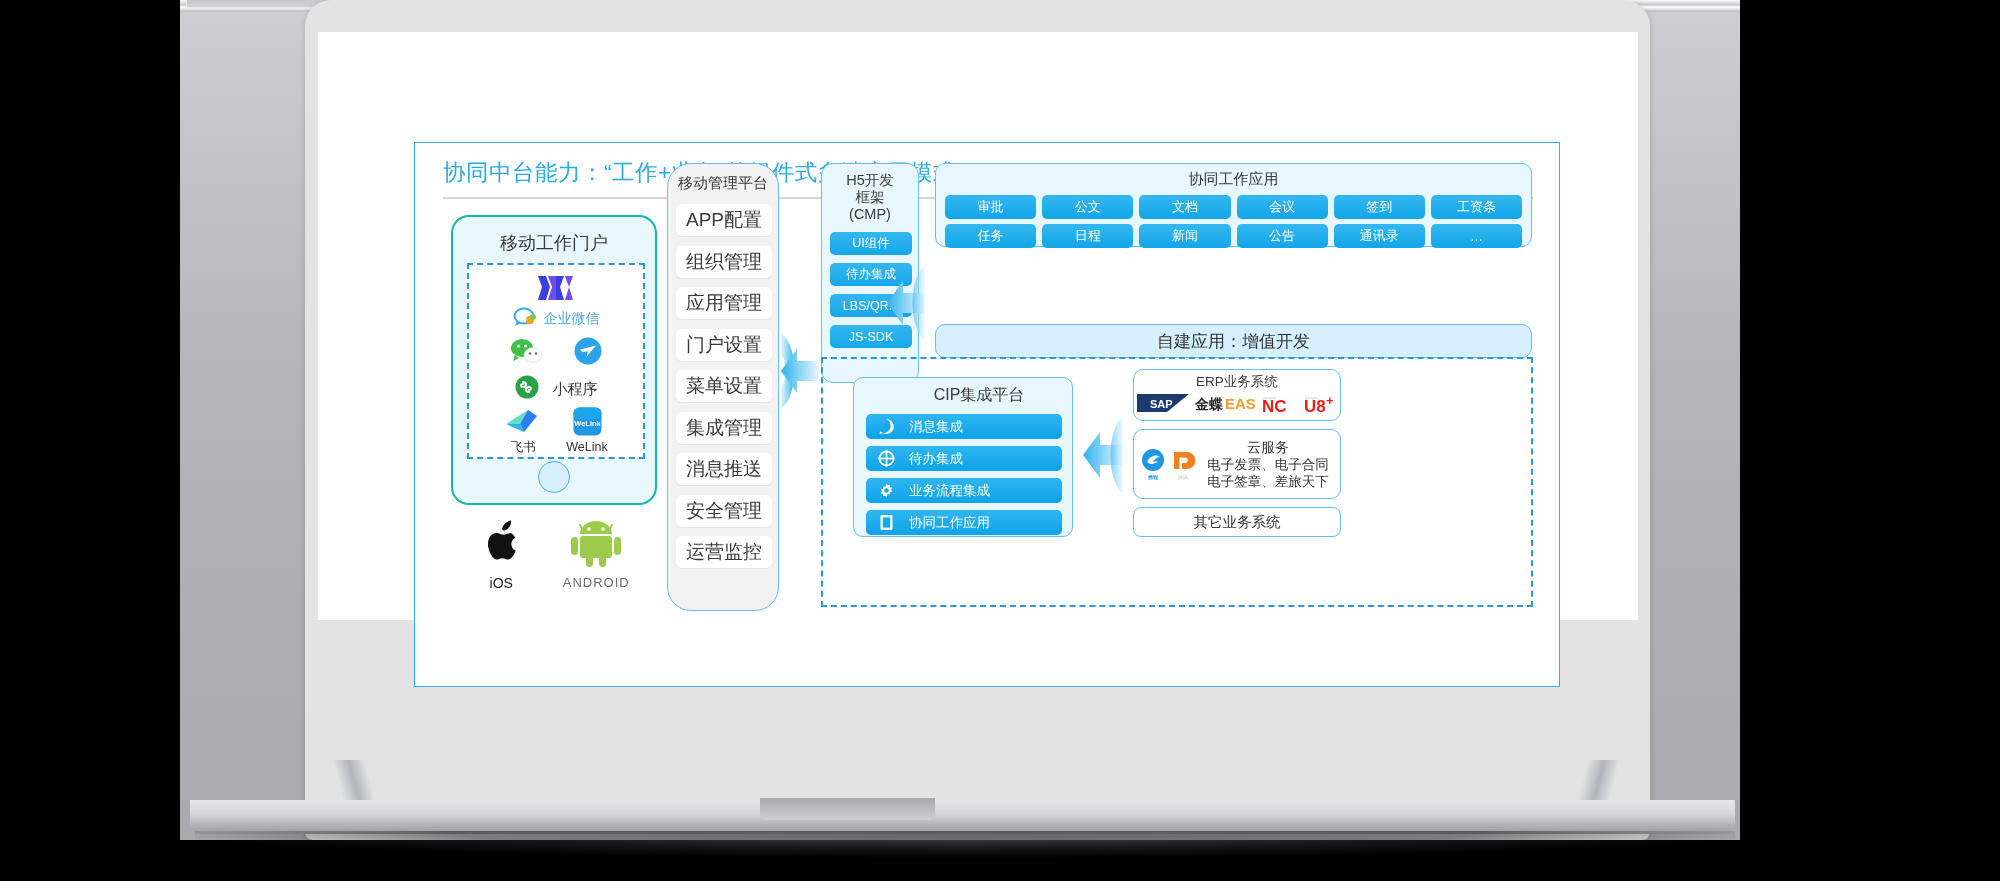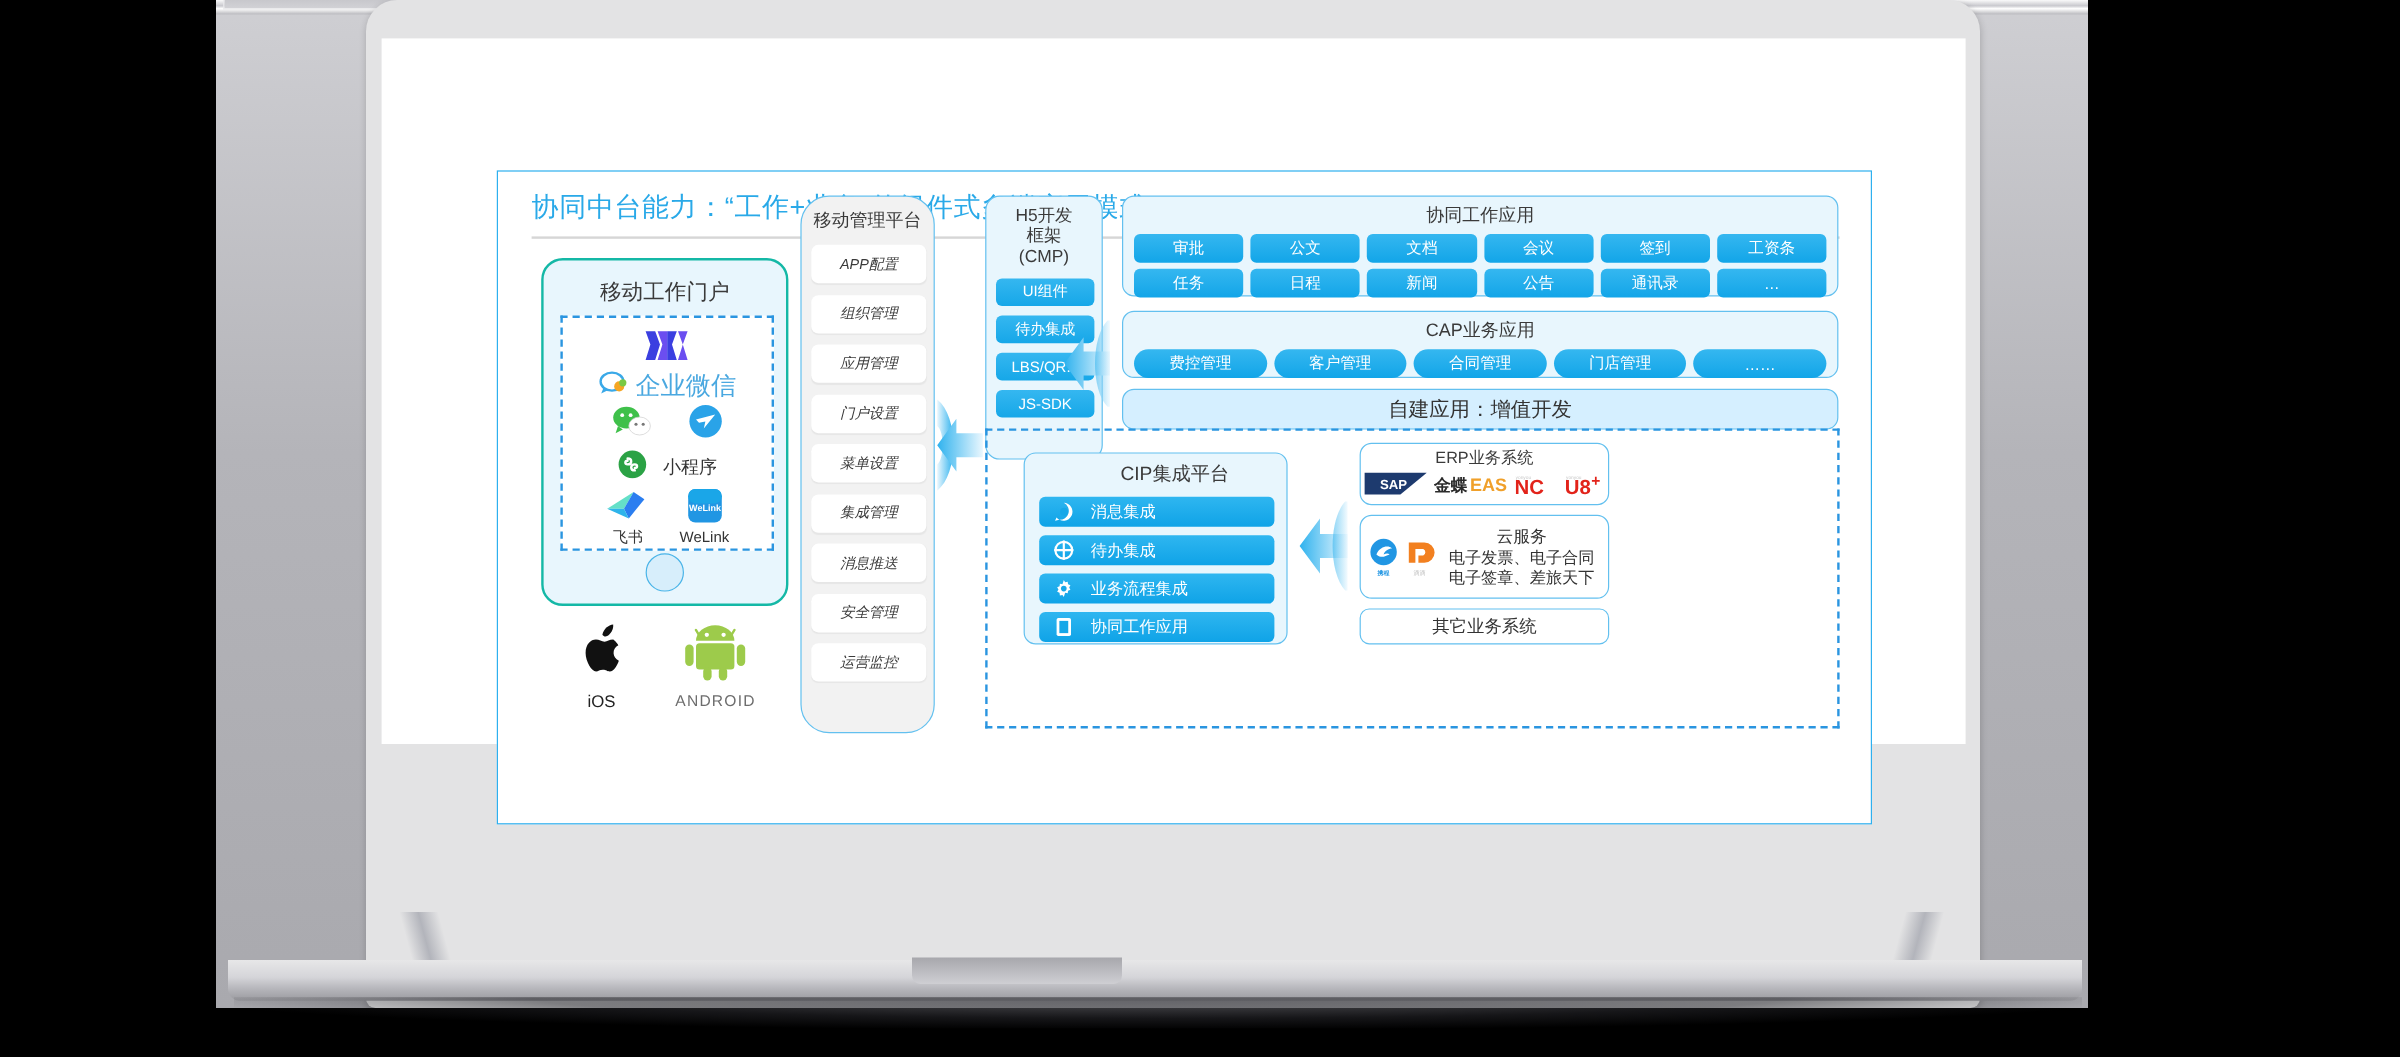--- a/index.html
+++ b/index.html
@@ -101,23 +101,22 @@
     background: #f2f2f2; border: 1.5px solid #63c0ef; border-radius: 24px;
   }
   .mmp-title {
     position:absolute; left:0; top:10px; width:100%; text-align:center;
     font-size:15px; color:#3a3a3a;
   }
   .mmp-list { position:absolute; left:8px; top:40px; width:96px; }
   .mmp-item {
     height:32px; margin-bottom:9.5px; background:#fff; border-radius:6px;
     display:flex; align-items:center; justify-content:center;
-    font-size:12px; color:#3a3a3a;
+    font-size:19px; color:#3a3a3a;
     box-shadow: 0 1px 1px rgba(0,0,0,.05);
-    font-style: italic;
   }
 
   
   .h5 {
     position: absolute; left: 406px; top: 20px; width: 98px; height: 220px;
     background: #e8f6fd; border: 1.5px solid #63c0ef; border-radius: 12px;
   }
   .h5-title {
     position:absolute; left:0; top:8px; width:100%; text-align:center;
     font-size:14.5px; line-height:17px; color:#3a3a3a;
@@ -231,21 +230,21 @@
 
         <div class="logo-row" style="top:42px; gap:5px;">
           <span>
             <svg width="26" height="20" viewBox="0 0 26 20">
               <ellipse cx="11" cy="9" rx="9.5" ry="7.5" fill="none" stroke="#3aa9e8" stroke-width="2"></ellipse>
               <path d="M4 14 L2 19 L7.5 16.2 Z" fill="#3aa9e8"></path>
               <circle cx="17" cy="13" r="4.2" fill="#f5a623"></circle>
               <circle cx="20" cy="10" r="3" fill="#7ac943"></circle>
             </svg>
           </span>
-          <span class="app-lbl" style="color:#4aa8e0; font-size:21px;">企业微信</span>
+          <span class="app-lbl" style="color:#4aa8e0; font-size:14px;">企业微信</span>
         </div>
 
         <div class="logo-row" style="top:72px; gap:30px;">
           <span>
             <svg width="34" height="27" viewBox="0 0 34 27">
               <ellipse cx="12" cy="10" rx="11" ry="9" fill="#3fc04a"></ellipse>
               <path d="M5 17 L3 23 L9 20 Z" fill="#3fc04a"></path>
               <circle cx="8.5" cy="8" r="1.6" fill="#fff"></circle>
               <circle cx="15.5" cy="8" r="1.6" fill="#fff"></circle>
               <ellipse cx="23" cy="17" rx="9" ry="7.5" fill="#fff" stroke="#cfcfcf" stroke-width=".6"></ellipse>
@@ -395,30 +394,20 @@
       <div class="chipgrid" style="padding-top:5px;">
         <div class="chip">任务</div>
         <div class="chip">日程</div>
         <div class="chip">新闻</div>
         <div class="chip">公告</div>
         <div class="chip">通讯录</div>
         <div class="chip">…</div>
       </div>
     </div>
 
-    <div class="panel" style="left:520px; top:116px; width:597px; height:56px;">
-      <div class="panel-title">CAP业务应用</div>
-      <div class="chipgrid">
-        <div class="chip rounded">费控管理</div>
-        <div class="chip rounded">客户管理</div>
-        <div class="chip rounded">合同管理</div>
-        <div class="chip rounded">门店管理</div>
-        <div class="chip rounded">……</div>
-      </div>
-    </div>
 
     <div class="flatbox" style="left:520px; top:181px; width:597px; height:34px;">
       <span>自建应用：增值开发</span>
     </div>
 
     <div class="dashed-region">
 
       <div class="cip">
         <div class="cip-title">CIP集成平台</div>
         <div class="cip-list">

